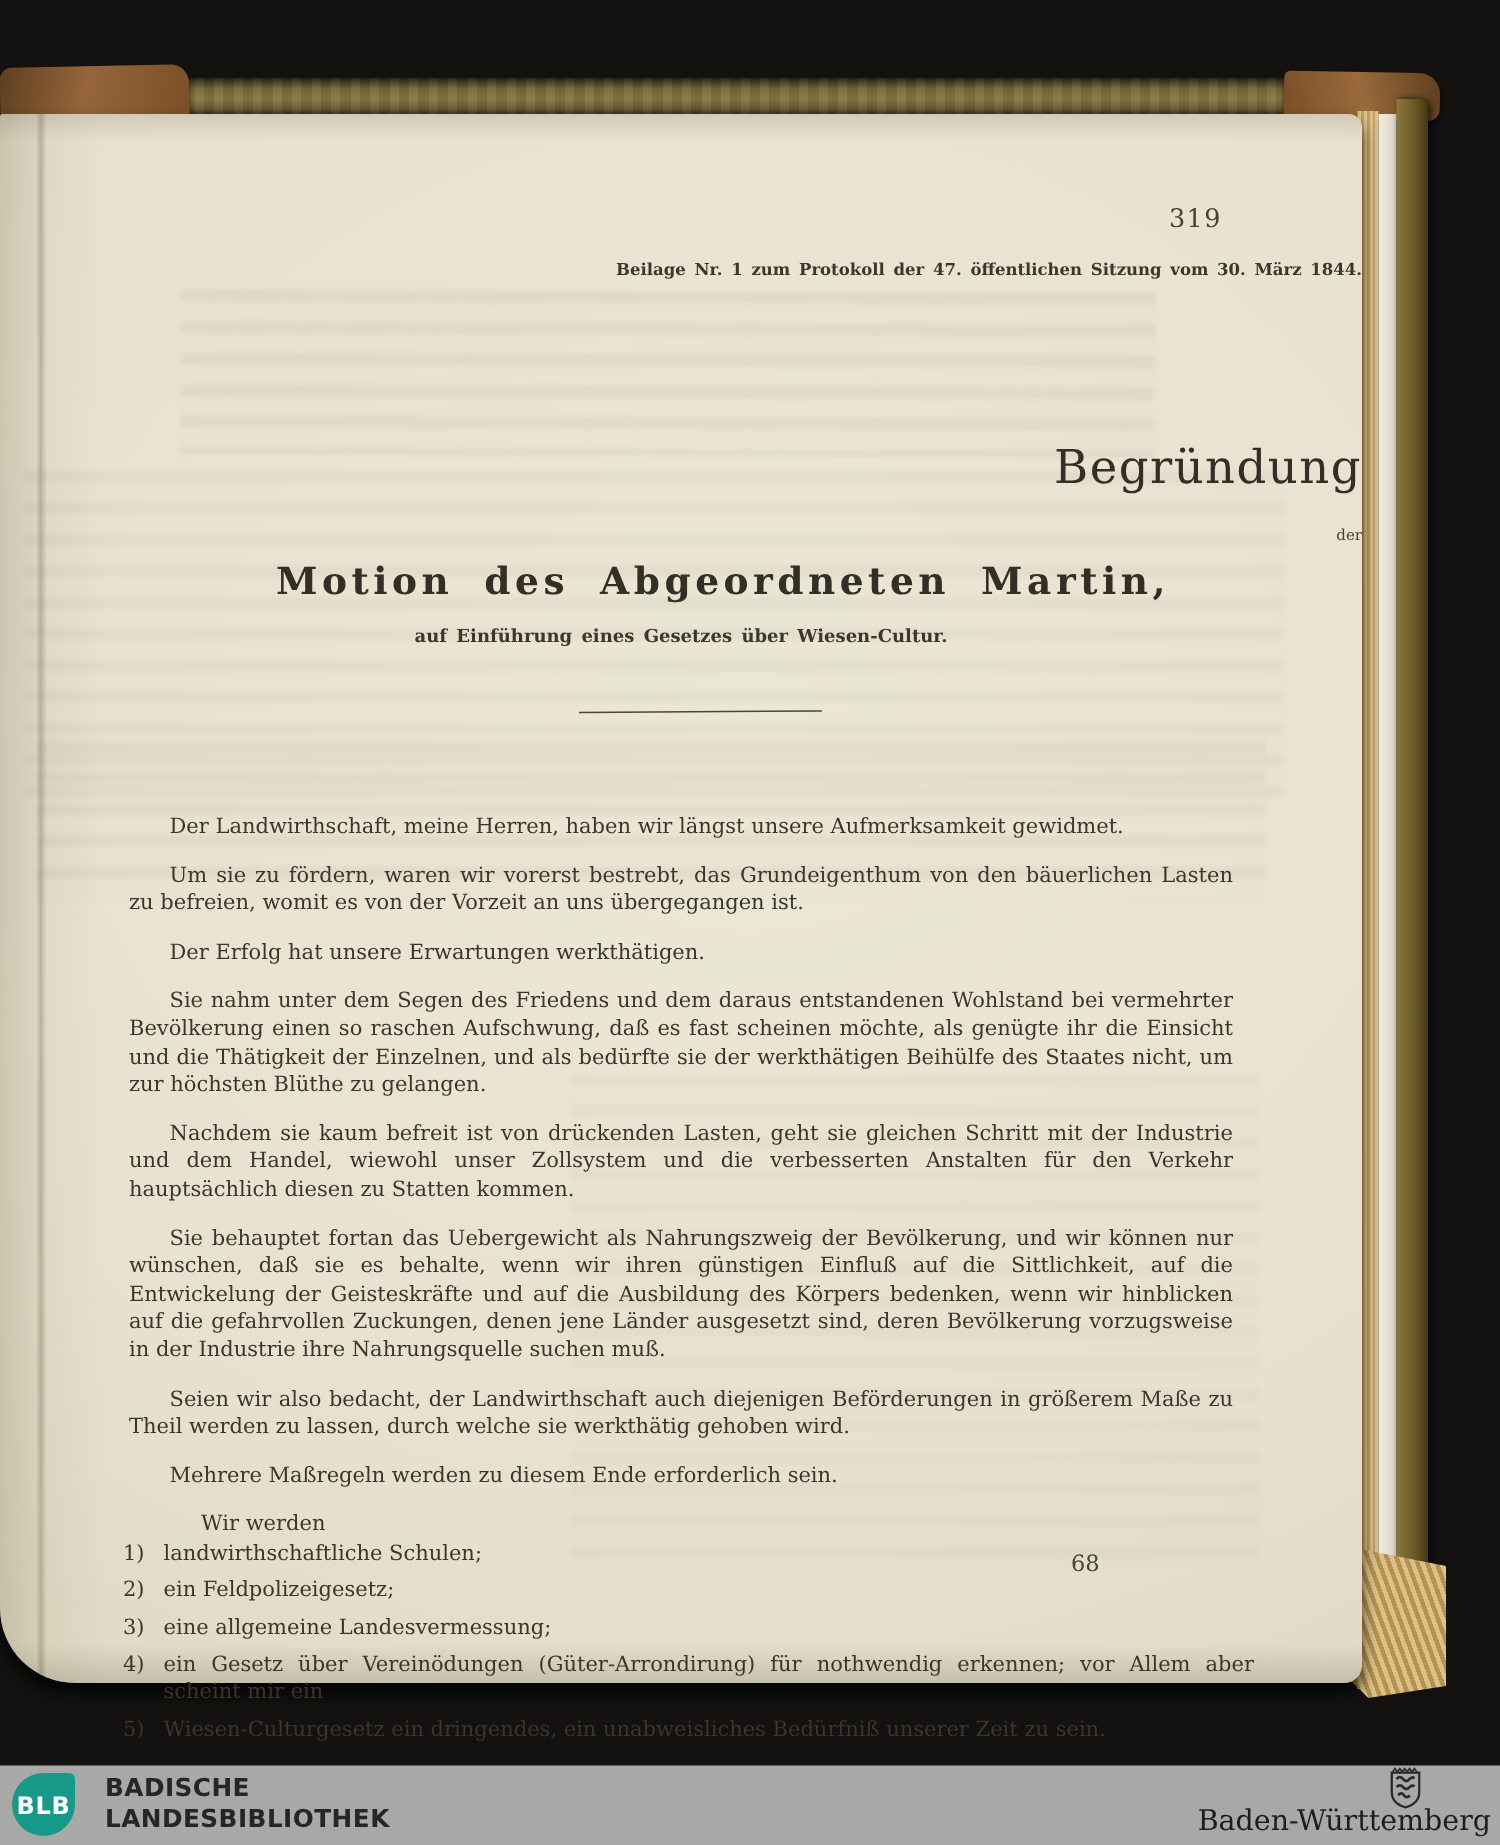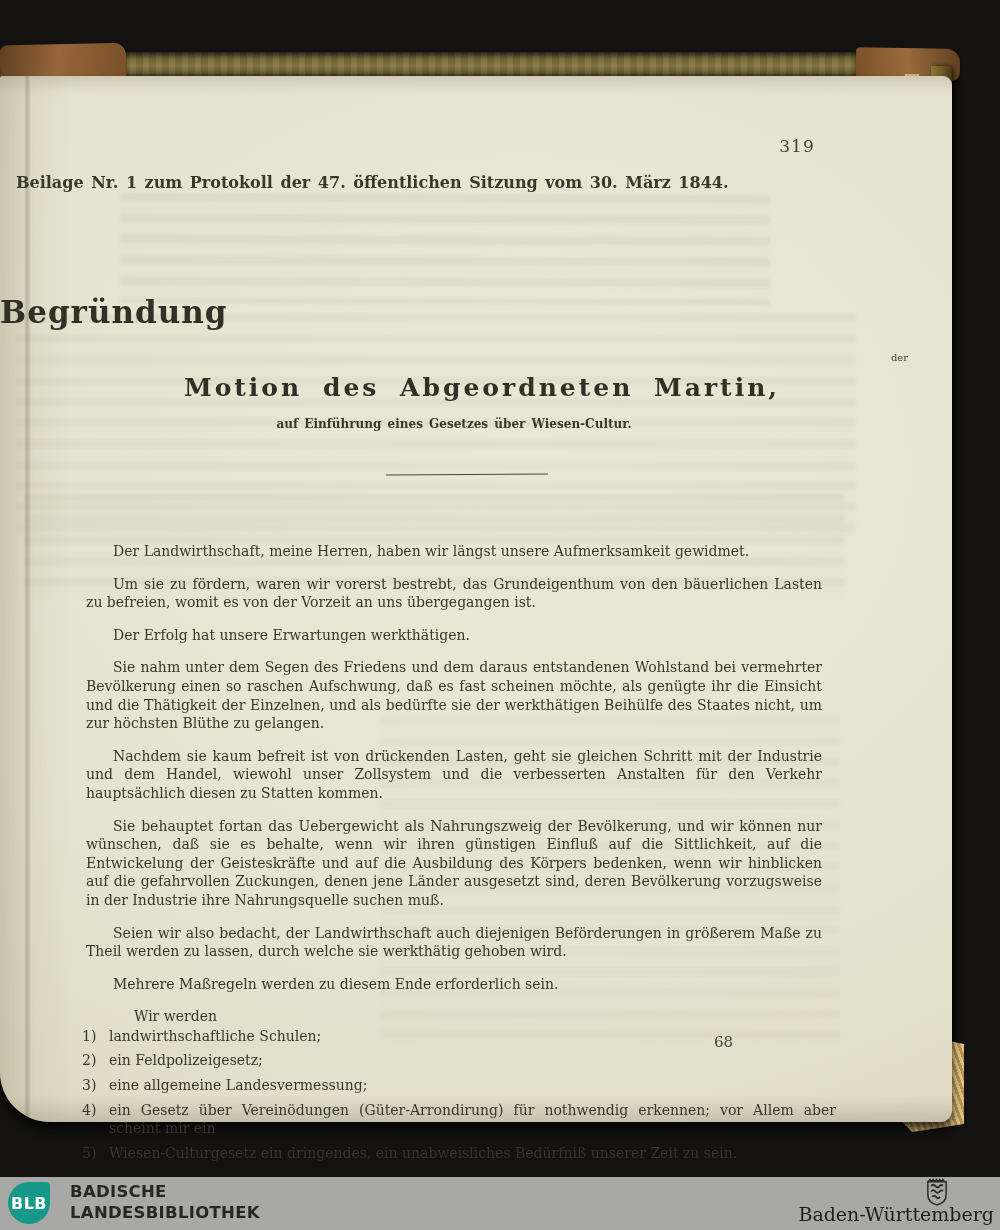--- a/index.html
+++ b/index.html
@@ -25,41 +25,41 @@
   .edge-olive{position:absolute;left:931px;top:66px;width:21px;height:1060px;
     background:linear-gradient(90deg,#8a7739 0%,#6a5a28 55%,#443811 100%);border-radius:0 6px 6px 0;
     box-shadow:2px 0 5px rgba(0,0,0,.7);}
   .corner-stack-br{position:absolute;left:890px;top:1032px;width:74px;height:100px;
     background:repeating-linear-gradient(70deg,#dcc088 0 3px,#b4924f 3px 6px);
     clip-path:polygon(18% 0,100% 12%,100% 92%,30% 100%,0 78%);}
 
   
   .page{position:absolute;left:0;top:76px;width:908px;height:1046px;
     background:radial-gradient(120% 90% at 55% 38%,#ece8d7 0%,#e7e2cf 55%,#ded8c3 85%,#d2cbb3 100%);
-    border-radius:2px 9px 12px 50px;box-shadow:0 7px 10px rgba(0,0,0,.75);color:#3b352c;padding-left:44px;}
+    border-radius:2px 9px 12px 50px;box-shadow:0 7px 10px rgba(0,0,0,.75);color:#3b352c;}
   .page::before{content:"";position:absolute;inset:0;border-radius:inherit;pointer-events:none;
     background:linear-gradient(90deg,rgba(110,100,70,.22) 0,rgba(110,100,70,.06) 34px,rgba(0,0,0,0) 70px),
                linear-gradient(90deg,rgba(0,0,0,0) 24px,rgba(90,80,55,.28) 27px,rgba(0,0,0,0) 31px),
                linear-gradient(0deg,rgba(70,62,40,.18) 0,rgba(0,0,0,0) 26px),
                linear-gradient(180deg,rgba(70,62,40,.14) 0,rgba(0,0,0,0) 18px);}
   .bleed{position:absolute;pointer-events:none;
     background:repeating-linear-gradient(180deg,rgba(108,102,72,.14) 0 8px,rgba(108,102,72,.02) 8px 21px);
     filter:blur(1.4px);}
   .bleed.b1{left:120px;top:118px;width:650px;height:110px;opacity:.55;transform:rotate(.2deg);}
   .bleed.b2{left:16px;top:238px;width:840px;height:220px;opacity:.42;}
   .bleed.b3{left:24px;top:418px;width:820px;height:105px;opacity:.5;}
   .bleed.b4{left:380px;top:640px;width:460px;height:330px;opacity:.3;}
 
   .page-number{position:absolute;left:752px;top:60px;width:90px;text-align:center;
     font-size:17px;letter-spacing:1px;color:#474135;}
-  .header-line{position:absolute;left:16px;top:97px;width:908px;text-align:left;
-    font-size:16px;font-weight:bold;word-spacing:2px;color:#3c362c;}
+  .header-line{position:absolute;left:0;top:97px;width:908px;text-align:right;
+    font-size:11px;font-weight:bold;word-spacing:2px;color:#3c362c;}
 
-  .doc-title{position:absolute;left:0;top:218px;width:908px;text-align:left;
-    font-size:31px;font-weight:bold;letter-spacing:1px;color:#332e26;}
+  .doc-title{position:absolute;left:0;top:218px;width:908px;text-align:right;
+    font-size:31px;font-weight:normal;letter-spacing:1px;color:#332e26;}
   .title-connector{position:absolute;left:0;top:276px;width:908px;text-align:right;
     font-size:10px;color:#454034;}
   .motion-title{position:absolute;left:0;top:297px;width:908px;text-align:center;
     font-size:25px;font-weight:bold;letter-spacing:3px;word-spacing:9px;color:#332e26;margin-left:28px;}
   .subject-line{position:absolute;left:0;top:341px;width:908px;text-align:center;
     font-size:12px;font-weight:bold;word-spacing:2px;color:#3c362c;}
   .title-rule{position:absolute;left:386px;top:398px;width:162px;height:0;
     border-top:1.6px solid #4a4538;transform:rotate(-.4deg);}
 
   .body-block{position:absolute;left:72px;top:452px;width:764px;

